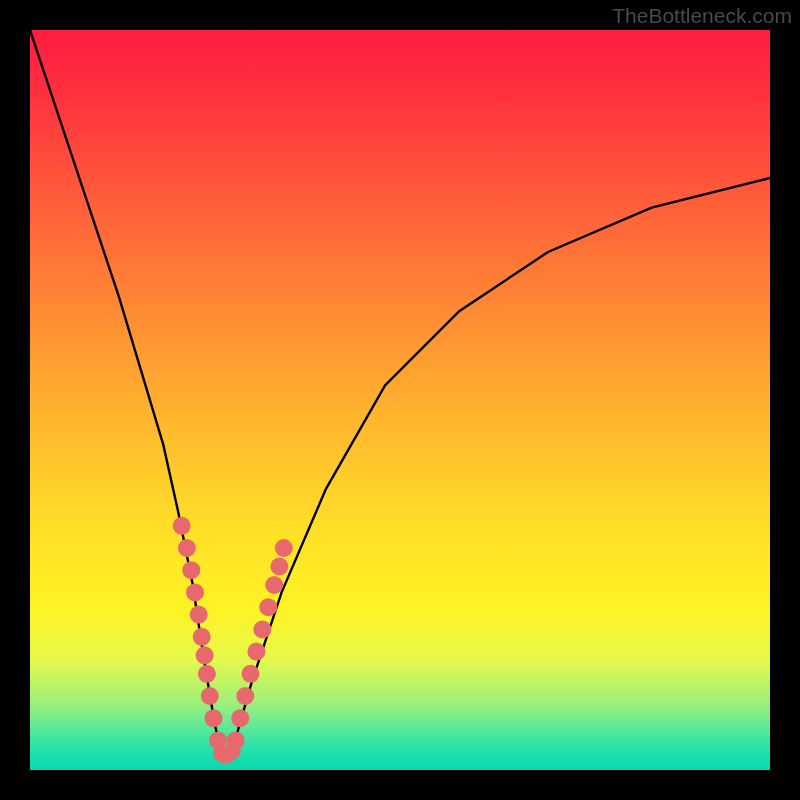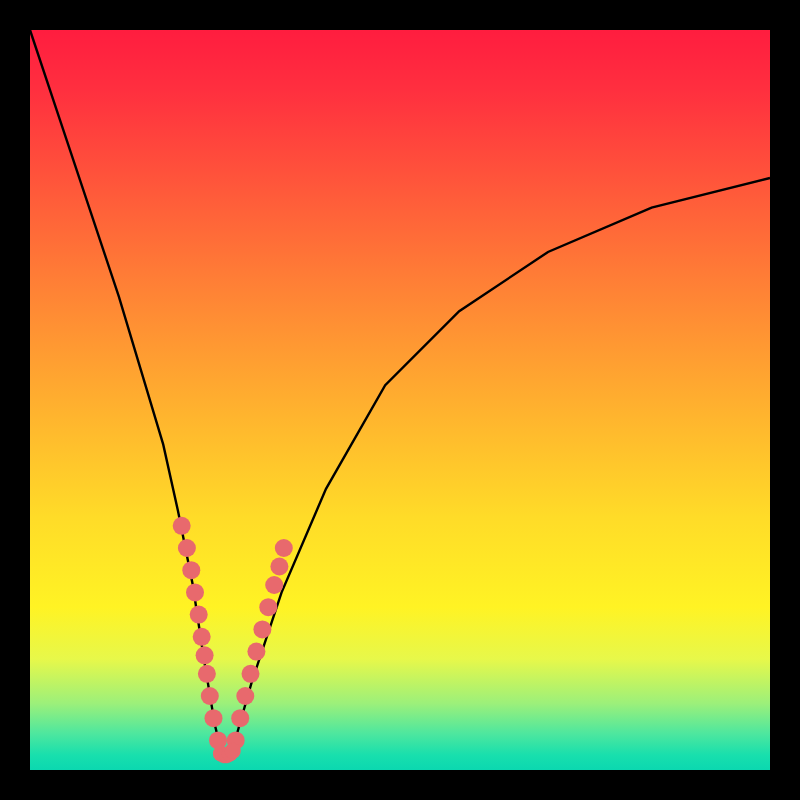--- a/index.html
+++ b/index.html
@@ -55,20 +55,21 @@
     top: 0;
     width: 740px;
     height: 740px;
     overflow: visible;
   }
 </style>
 </head>
 <body>
 
 <div class="frame">
+  <div class="watermark">TheBottleneck.com</div>
   <div class="plot-area">
     <svg class="curve" viewBox="0 0 740 740">
       <path id="curve-path" fill="none" stroke="#000000" stroke-width="2.4" d="M0.0 0.0 L29.6 88.8 L59.2 177.6 L88.8 266.4 L111.0 340.4 L133.2 414.4 L148.0 481.0 L162.8 555.0 L173.9 629.0 L185.0 695.6 L192.4 725.2 L199.8 725.2 L207.2 703.0 L222.0 651.2 L251.6 562.4 L296.0 458.8 L355.2 355.2 L429.2 281.2 L518.0 222.0 L621.6 177.6 L740.0 148.0"></path>
       <g id="dots-left">
           <circle cx="151.7" cy="495.8" r="9" fill="#e8696d"></circle>
           <circle cx="156.9" cy="518.0" r="9" fill="#e8696d"></circle>
           <circle cx="161.3" cy="540.2" r="9" fill="#e8696d"></circle>
           <circle cx="165.0" cy="562.4" r="9" fill="#e8696d"></circle>
           <circle cx="168.7" cy="584.6" r="9" fill="#e8696d"></circle>
           <circle cx="171.7" cy="606.8" r="9" fill="#e8696d"></circle>

